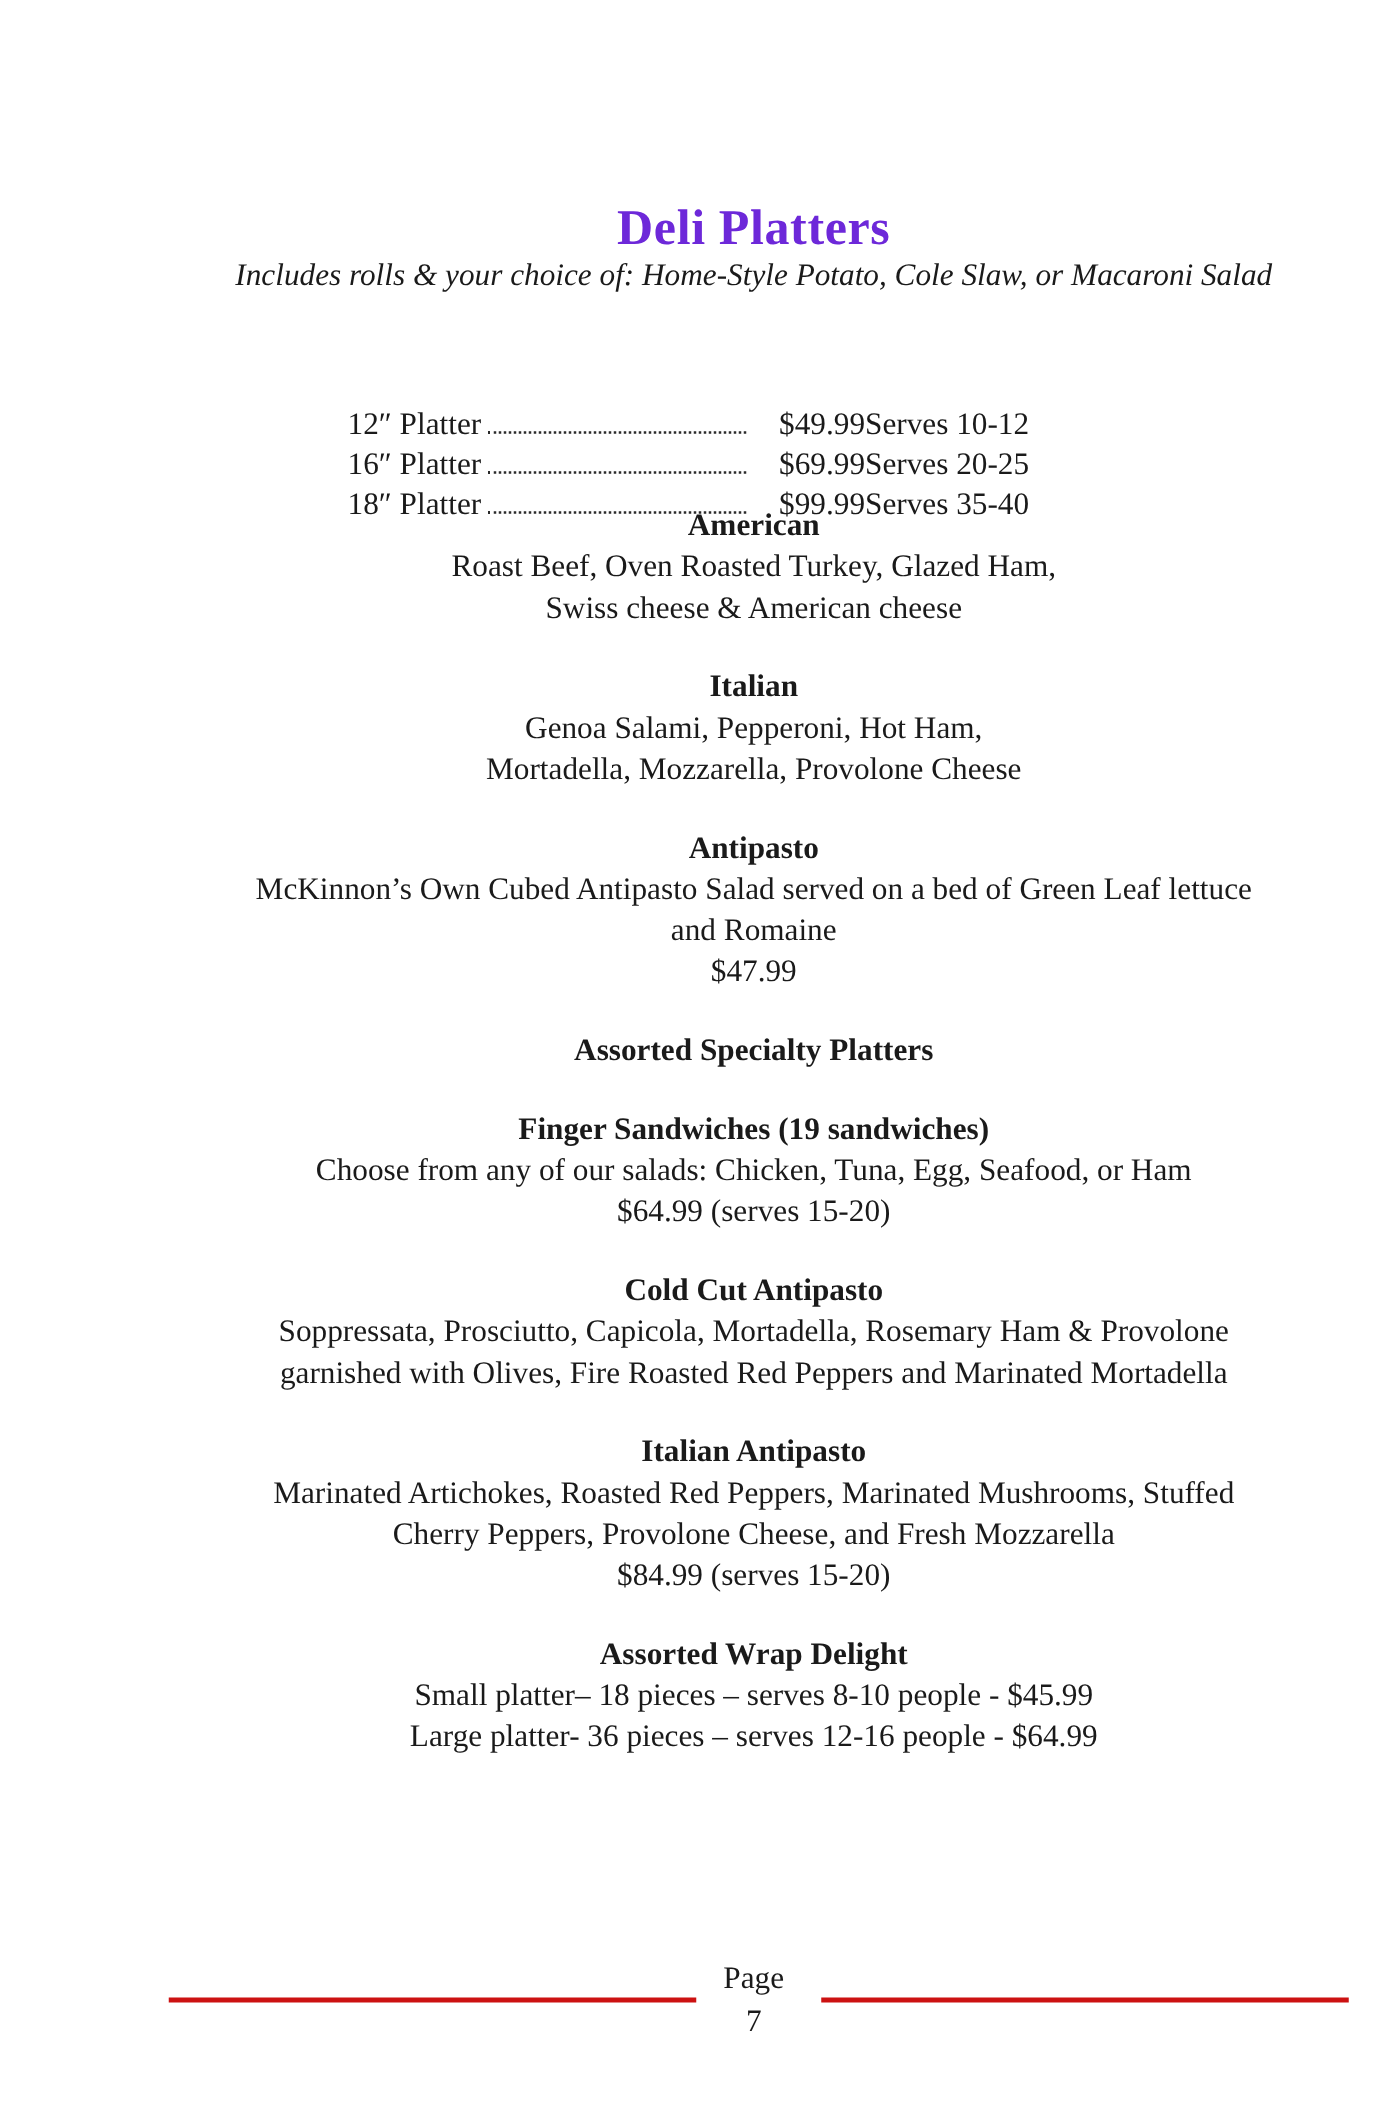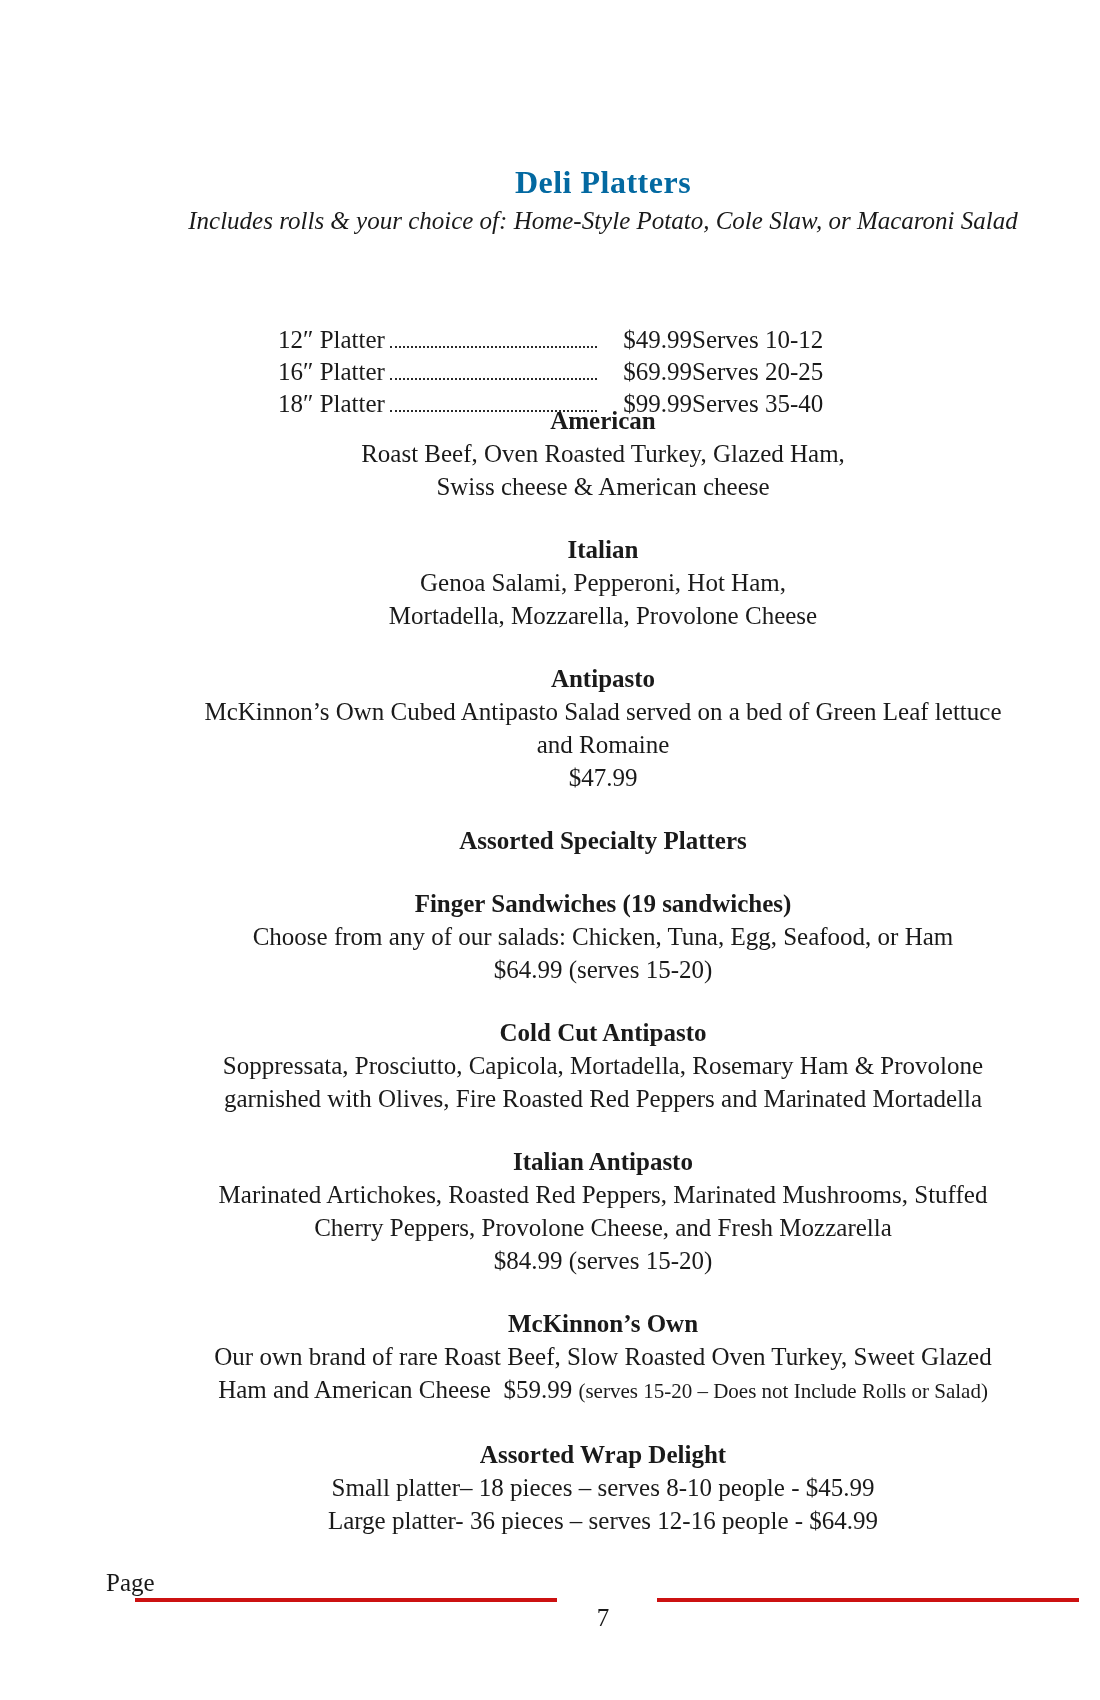--- a/index.html
+++ b/index.html
@@ -5,37 +5,37 @@
   html,body { margin:0; padding:0; }
   body {
     width:1100px; height:1700px; background:#ffffff; position:relative;
     font-family:"Liberation Serif","DejaVu Serif",serif; color:#1a1a1a;
     overflow:hidden;
   }
   .menu-col {
     position:absolute; left:106px; top:160px; width:994px;
     text-align:center; font-size:25px; line-height:33px;
   }
-  .title { font-size:32px; line-height:44px; font-weight:bold; color:#0369a1; letter-spacing:0.5px; }
+  .title { font-size:40px; line-height:44px; font-weight:bold; color:#6d28d9; letter-spacing:0.5px; }
   .subtitle { font-size:25px; line-height:34px; font-style:italic; }
   .price-list { margin-top:40px; margin-left:172px; width:582px; }
   .price-row { display:flex; align-items:baseline; line-height:32px; height:32px; text-align:left; }
   .pr-label { white-space:nowrap; }
   .pr-dots { flex:1; border-bottom:2px dotted #2a2a2a; margin:0 3px 7px 5px; min-width:30px; }
   .pr-price { width:92px; text-align:right; white-space:nowrap;margin-top:46px; }
   .pr-serves { width:168px; text-align:left; white-space:nowrap; }
   .section { margin-top:30px; }
   .heading { font-weight:bold; }
   .line { }
   .italic { }
   .note { font-size:21px; }
   .footer-rule { position:absolute; height:4px; background:#cc1111; top:1598px; }
   .footer-rule.left { left:135px; width:422px; }
   .footer-rule.right { left:657px; width:422px; }
-  .footer-page { position:absolute; left:106px; width:994px; top:1568px; text-align:left; font-size:25px; line-height:30px; }
+  .footer-page { position:absolute; left:106px; width:994px; top:1568px; text-align:center; font-size:25px; line-height:30px; }
   .footer-num  { position:absolute; left:106px; width:994px; top:1603px; text-align:center; font-size:25px; line-height:30px; }
 </style>
 </head>
 <body>
 
 <div class="menu-col">
 
   <div class="title">Deli Platters</div>
   <div class="subtitle">Includes rolls &amp; your choice of: Home-Style Potato, Cole Slaw, or Macaroni Salad</div>
 
@@ -95,25 +95,20 @@
     <div class="line italic">garnished with Olives, Fire Roasted Red Peppers and Marinated Mortadella</div>
   </div>
 
   <div class="section">
     <div class="heading">Italian Antipasto</div>
     <div class="line italic">Marinated Artichokes, Roasted Red Peppers, Marinated Mushrooms, Stuffed</div>
     <div class="line italic">Cherry Peppers, Provolone Cheese, and Fresh Mozzarella</div>
     <div class="line">$84.99 (serves 15-20)</div>
   </div>
 
-  <div class="section">
-    <div class="heading">McKinnon’s Own</div>
-    <div class="line italic">Our own brand of rare Roast Beef, Slow Roasted Oven Turkey, Sweet Glazed</div>
-    <div class="line italic"><span>Ham and American Cheese&nbsp; $59.99 </span><span class="note">(serves 15-20 – Does not Include Rolls or Salad)</span></div>
-  </div>
 
   <div class="section">
     <div class="heading">Assorted Wrap Delight</div>
     <div class="line italic">Small platter– 18 pieces – serves 8-10 people - $45.99</div>
     <div class="line italic">Large platter- 36 pieces – serves 12-16 people - $64.99</div>
   </div>
 
 </div>
 
 <div class="footer-page">Page</div>

